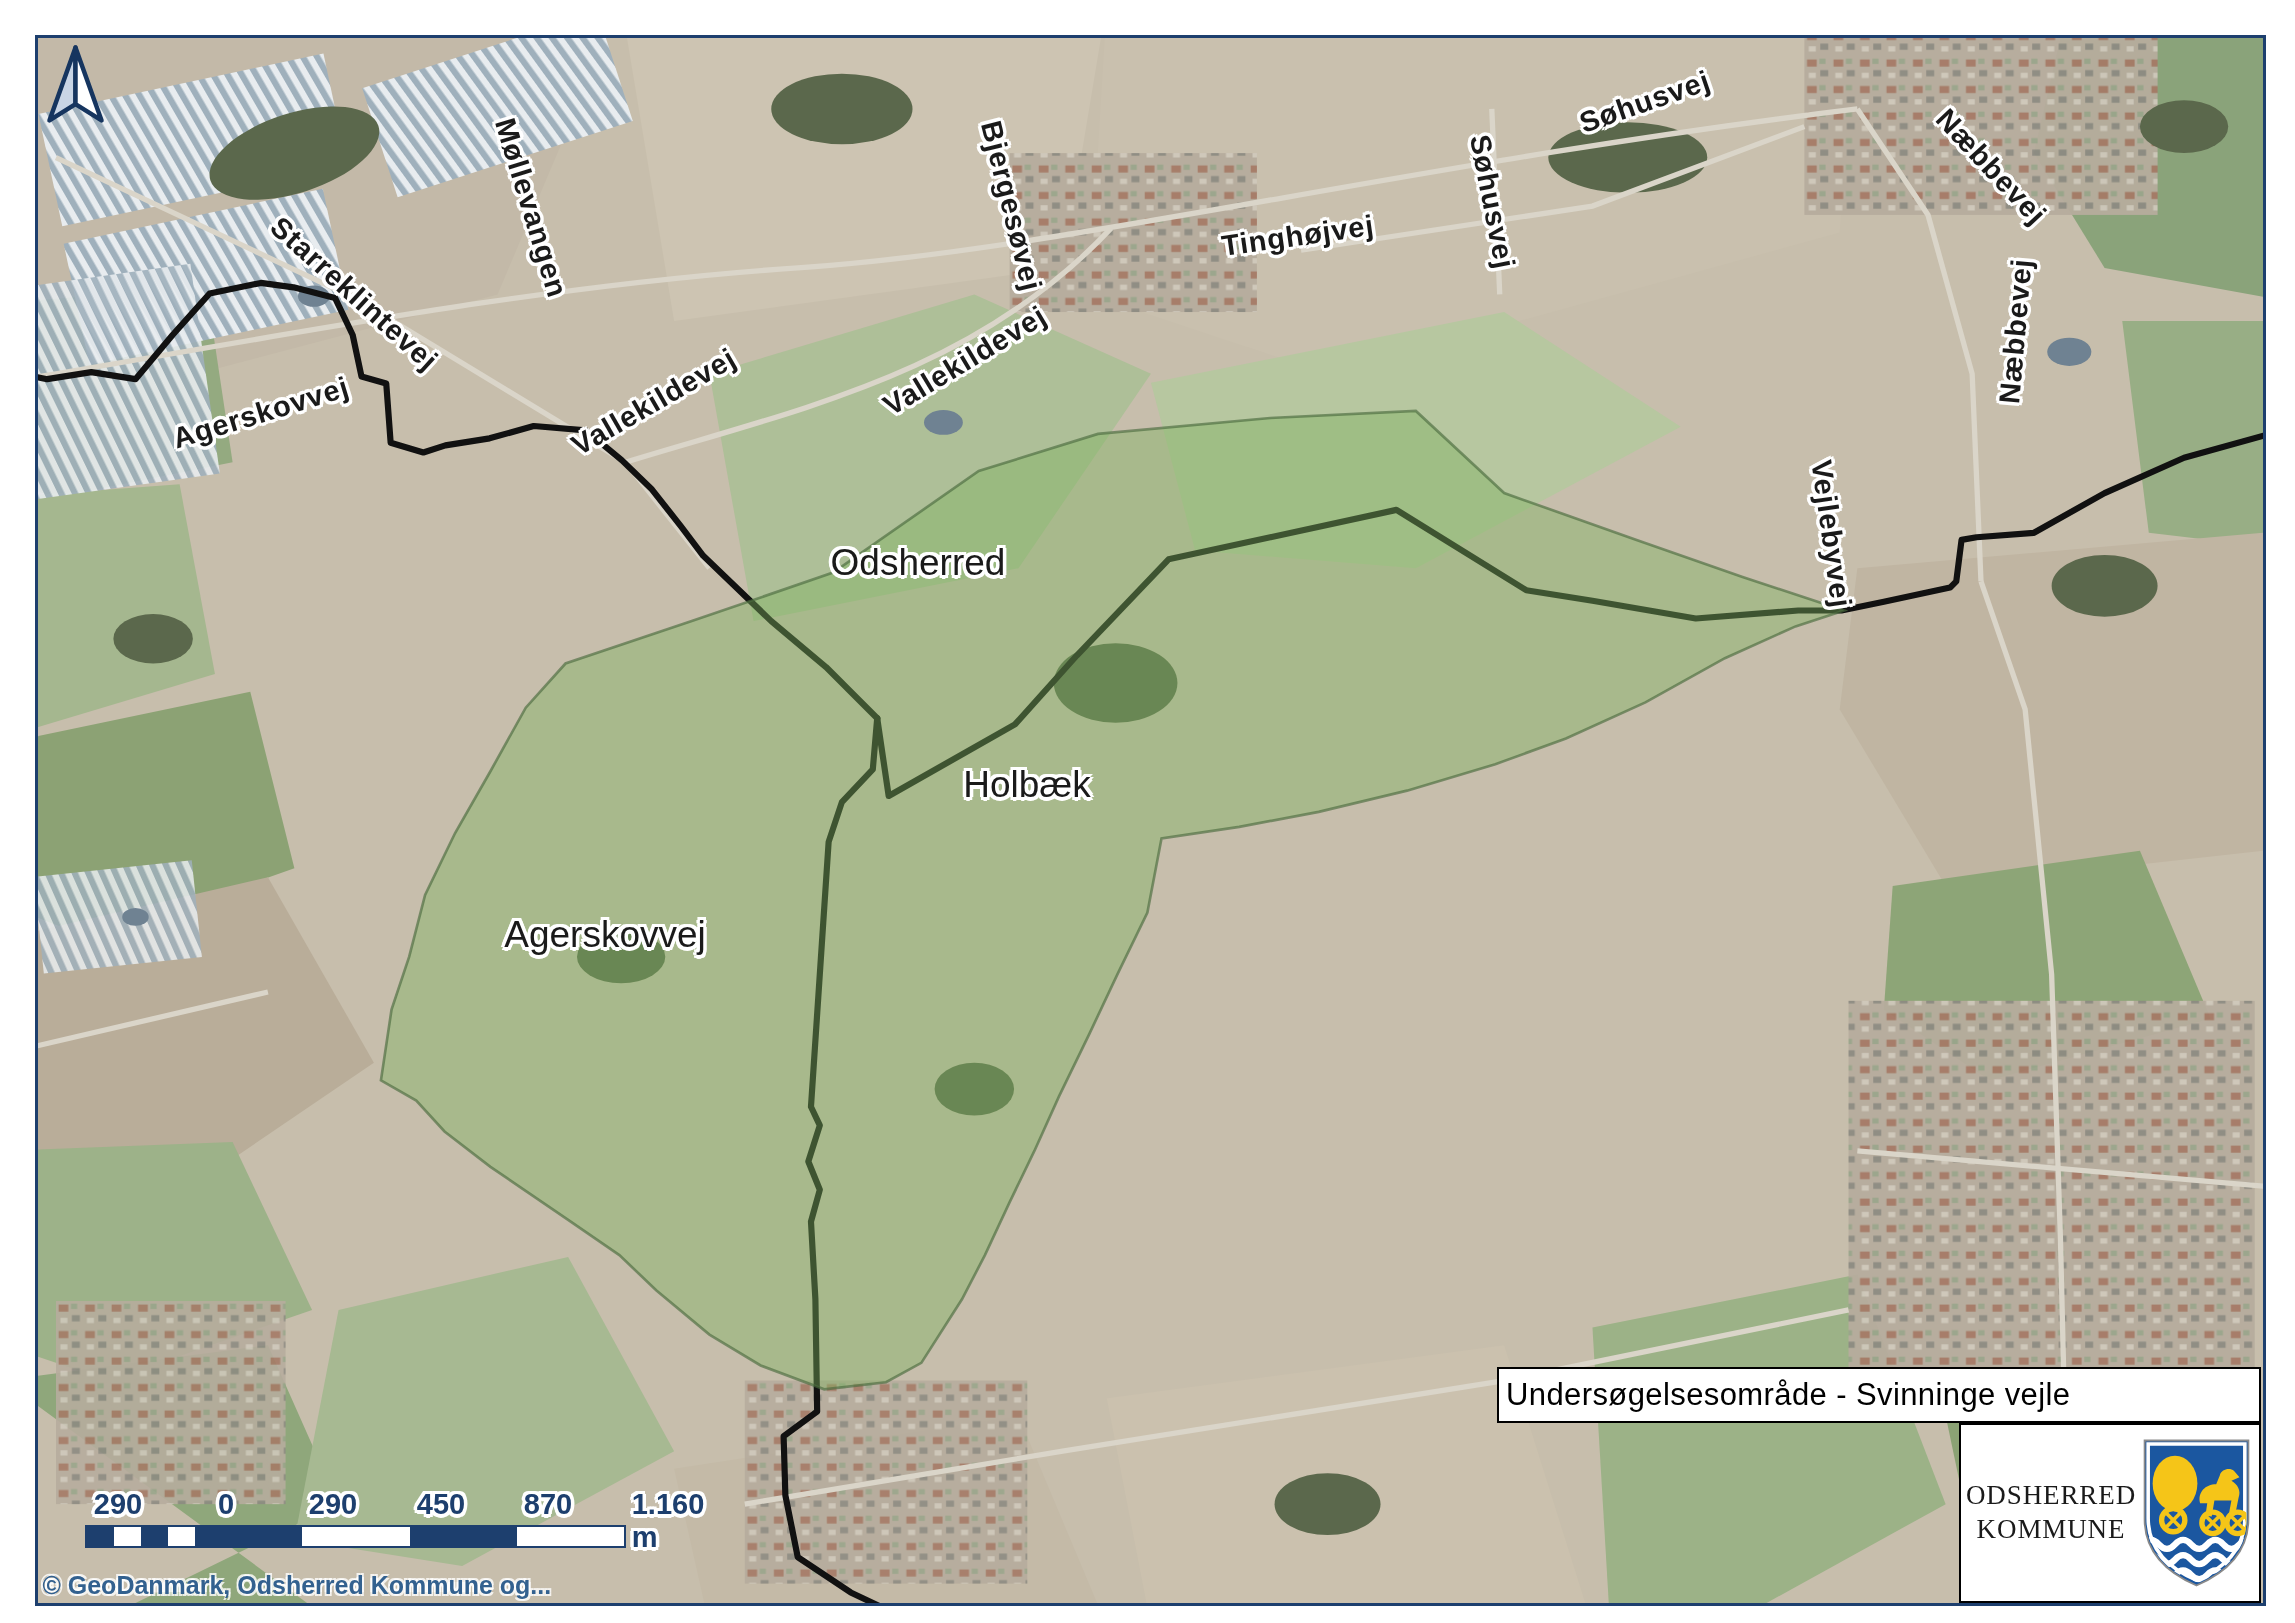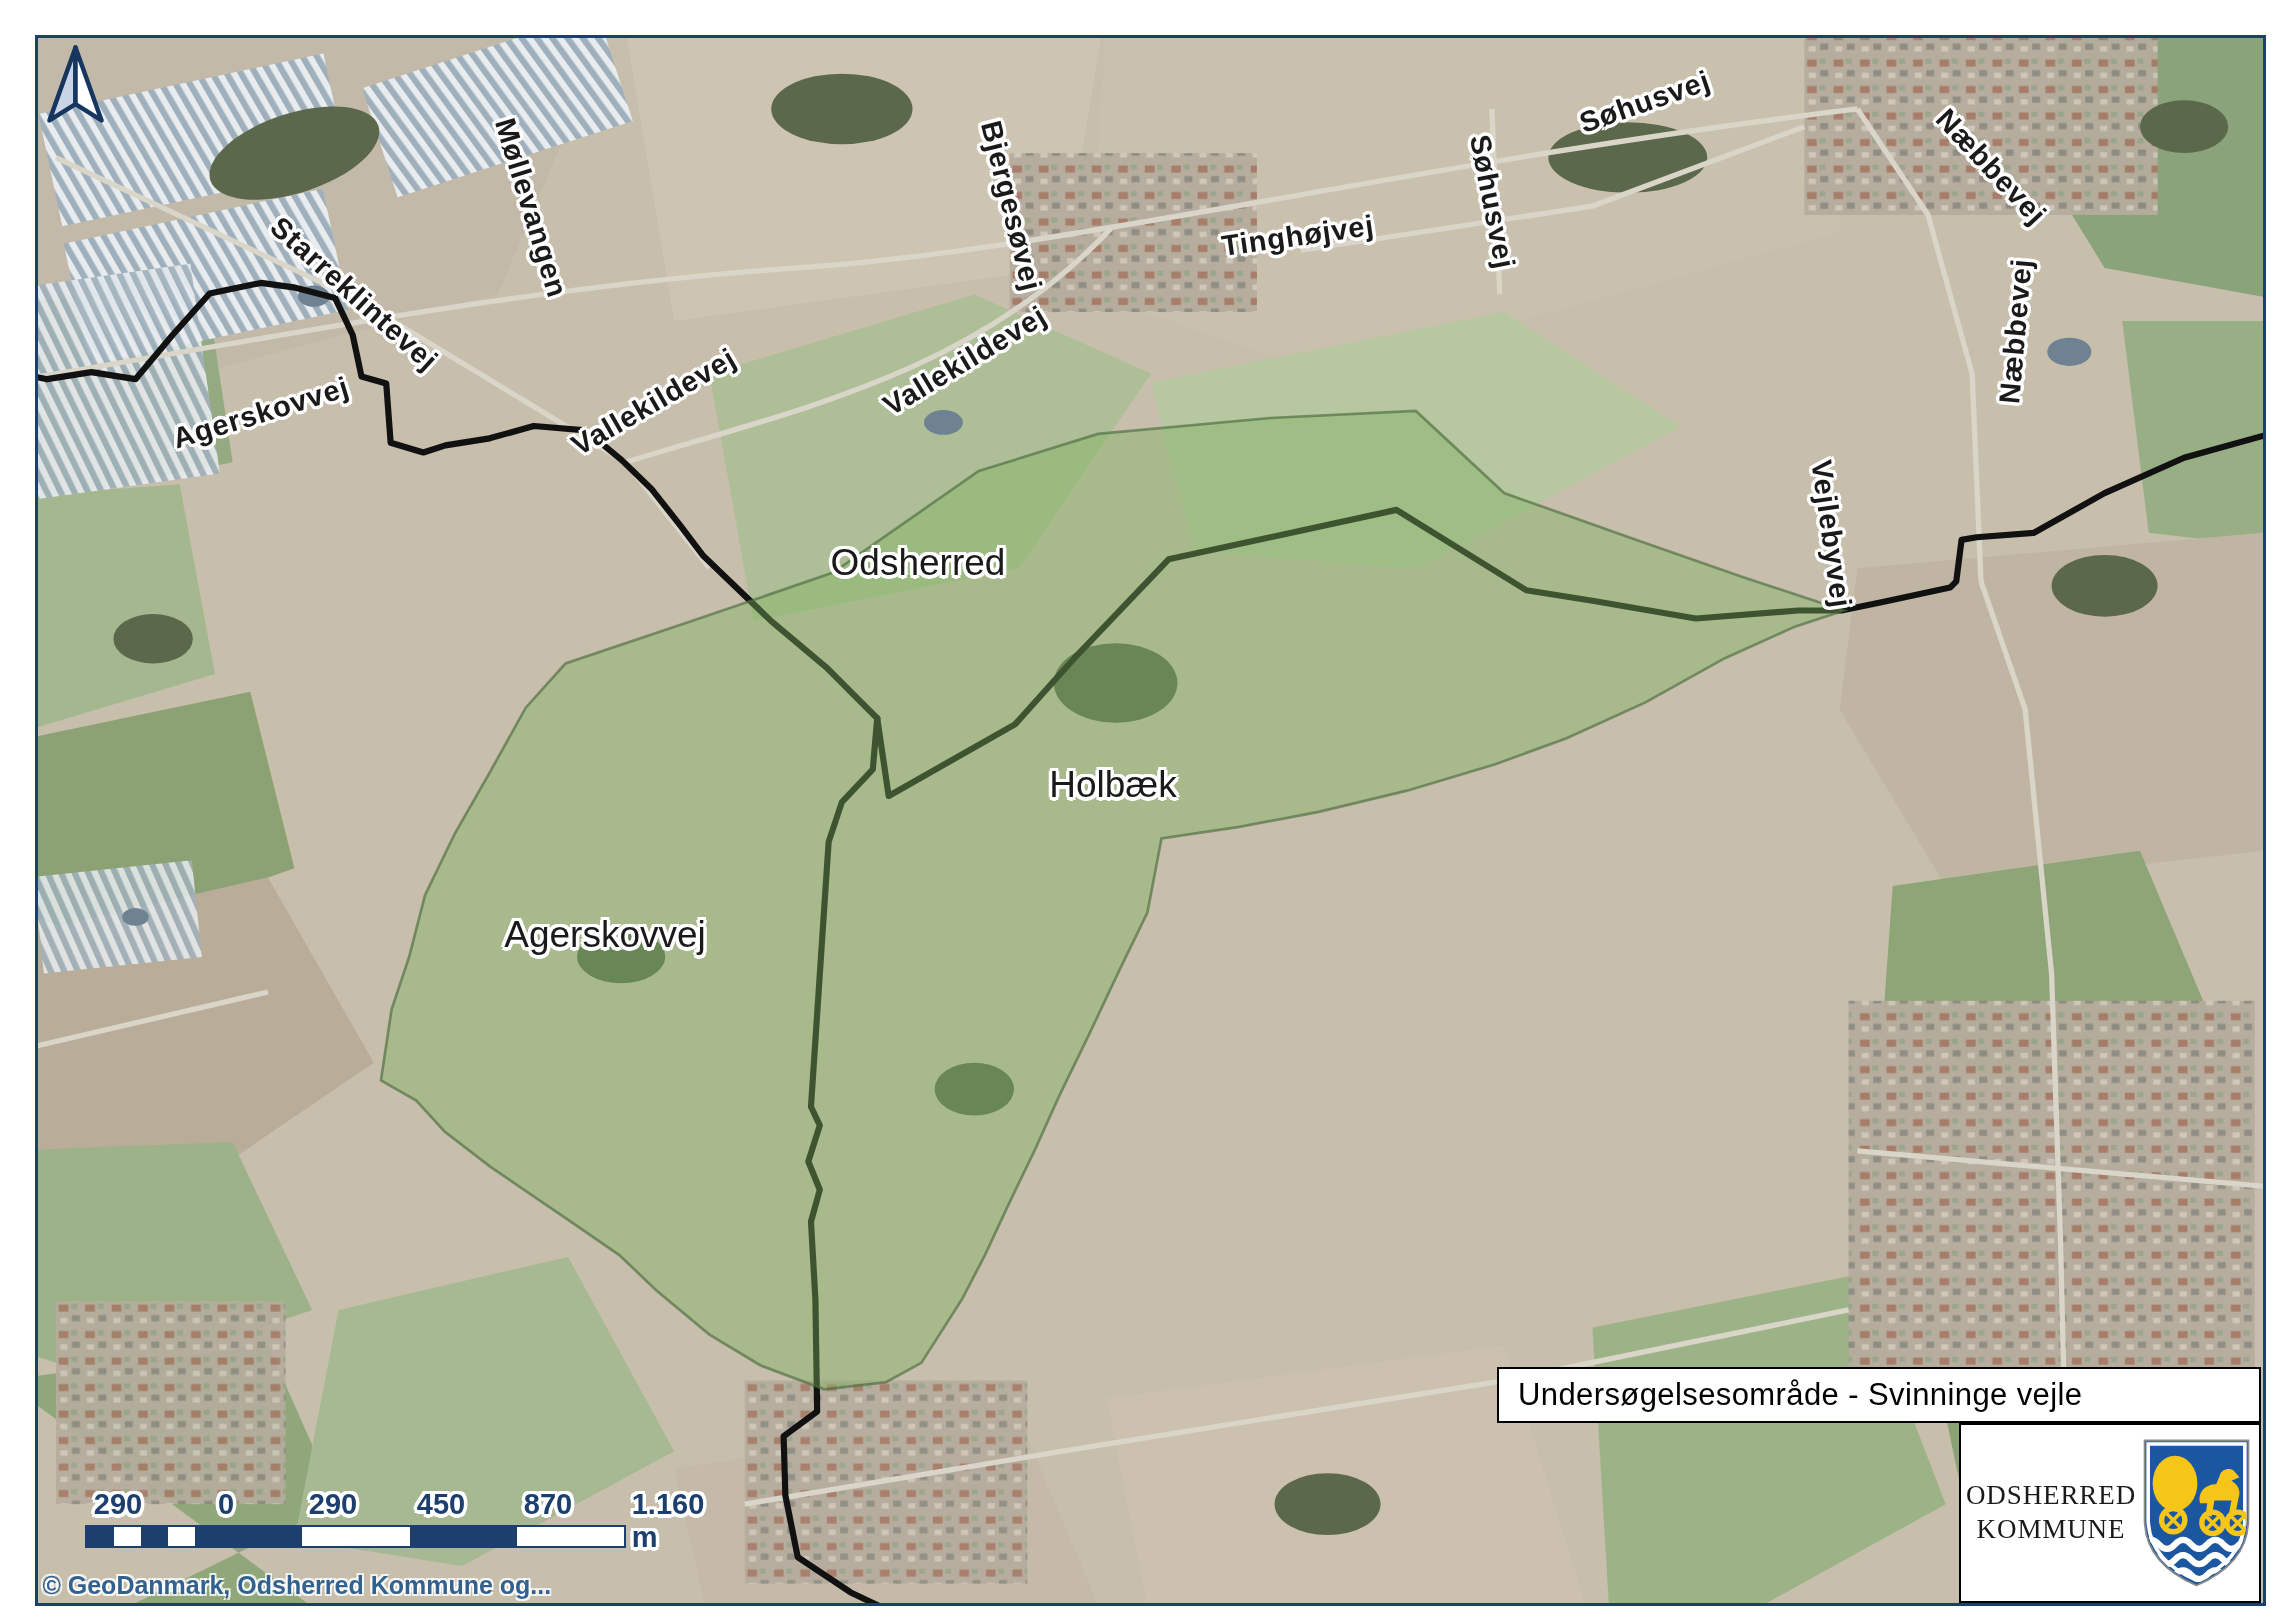--- a/index.html
+++ b/index.html
@@ -23,21 +23,21 @@
   .scalebar .num{position:absolute;transform:translateX(-50%);font-size:29px;font-weight:700;
      color:#1d3f6e;text-shadow:-2.6px -2.6px 0 #fff,2.6px -2.6px 0 #fff,-2.6px 2.6px 0 #fff,2.6px 2.6px 0 #fff,0 -3.5px 0 #fff,0 3.5px 0 #fff,-3.5px 0 0 #fff,3.5px 0 0 #fff;}
   .scalebar .bar{position:relative;margin-top:1.8px;width:537px;height:19.4px;border:2.6px solid #1d3f6e;background:#fff;display:flex;}
   .scalebar .seg{height:100%;}
   .seg.n{background:#1d3f6e;} .seg.w{background:#ffffff;}
 
   .attribution{position:absolute;left:4.4px;top:1533px;font-size:25px;color:#33618f;
      text-shadow:-1.8px -1.8px 0 rgba(255,255,255,.8),1.8px 1.8px 0 rgba(255,255,255,.8),-1.8px 1.8px 0 rgba(255,255,255,.8),1.8px -1.8px 0 rgba(255,255,255,.8);font-weight:bold;}
 
   .titlebox{position:absolute;left:1459px;top:1329px;width:764px;height:56px;background:#fff;
-     border:2.6px solid #000;box-sizing:border-box;display:flex;align-items:center;padding-left:19px;}
+     border:2.6px solid #000;box-sizing:border-box;display:flex;align-items:center;padding-left:7px;}
   .titlebox .t{font-size:31px;font-weight:500;color:#000;letter-spacing:0.4px;}
 
   .logobox{position:absolute;left:1921px;top:1385px;width:302px;height:180px;background:#fff;
      border:2.6px solid #000;box-sizing:border-box;display:flex;align-items:center;}
   .logotext{flex:1;text-align:center;font-family:"Liberation Serif",serif;color:#1a1a1a;
      font-size:27px;letter-spacing:0.9px;line-height:1.25;}
   .logoshield{width:111px;height:154px;margin-right:7px;flex:0 0 auto;}
 </style>
 </head>
 <body>
@@ -159,21 +159,21 @@
     <div class="maplabel road" style="left:927px;top:323px;transform:translate(-50%,-50%) rotate(-31deg)">Vallekildevej</div>
     <div class="maplabel road" style="left:973px;top:168px;transform:translate(-50%,-50%) rotate(76deg)">Bjergesøvej</div>
     <div class="maplabel road" style="left:1260px;top:198px;transform:translate(-50%,-50%) rotate(-8deg)">Tinghøjvej</div>
     <div class="maplabel road" style="left:1607px;top:64px;transform:translate(-50%,-50%) rotate(-19deg)">Søhusvej</div>
     <div class="maplabel road" style="left:1454px;top:164px;transform:translate(-50%,-50%) rotate(79deg)">Søhusvej</div>
     <div class="maplabel road" style="left:1953px;top:129px;transform:translate(-50%,-50%) rotate(47deg)">Næbbevej</div>
     <div class="maplabel road" style="left:1978px;top:293px;transform:translate(-50%,-50%) rotate(-85deg)">Næbbevej</div>
     <div class="maplabel road" style="left:1793px;top:496px;transform:translate(-50%,-50%) rotate(82deg)">Vejlebyvej</div>
 
     <div class="maplabel muni" style="left:880px;top:525px;transform:translate(-50%,-50%)">Odsherred</div>
-    <div class="maplabel muni" style="left:1075px;top:747px;transform:translate(-50%,-50%)">Holbæk</div>
+    <div class="maplabel muni" style="left:989px;top:747px;transform:translate(-50%,-50%)">Holbæk</div>
     <div class="maplabel muni" style="left:567px;top:897px;transform:translate(-50%,-50%)">Agerskovvej</div>
 
     <div class="scalebar">
       <div class="nums">
         <span class="num" style="left:33px">290</span>
         <span class="num" style="left:141px">0</span>
         <span class="num" style="left:248px">290</span>
         <span class="num" style="left:356px">450</span>
         <span class="num" style="left:463px">870</span>
         <span class="num" style="left:583px">1.160 m</span>

